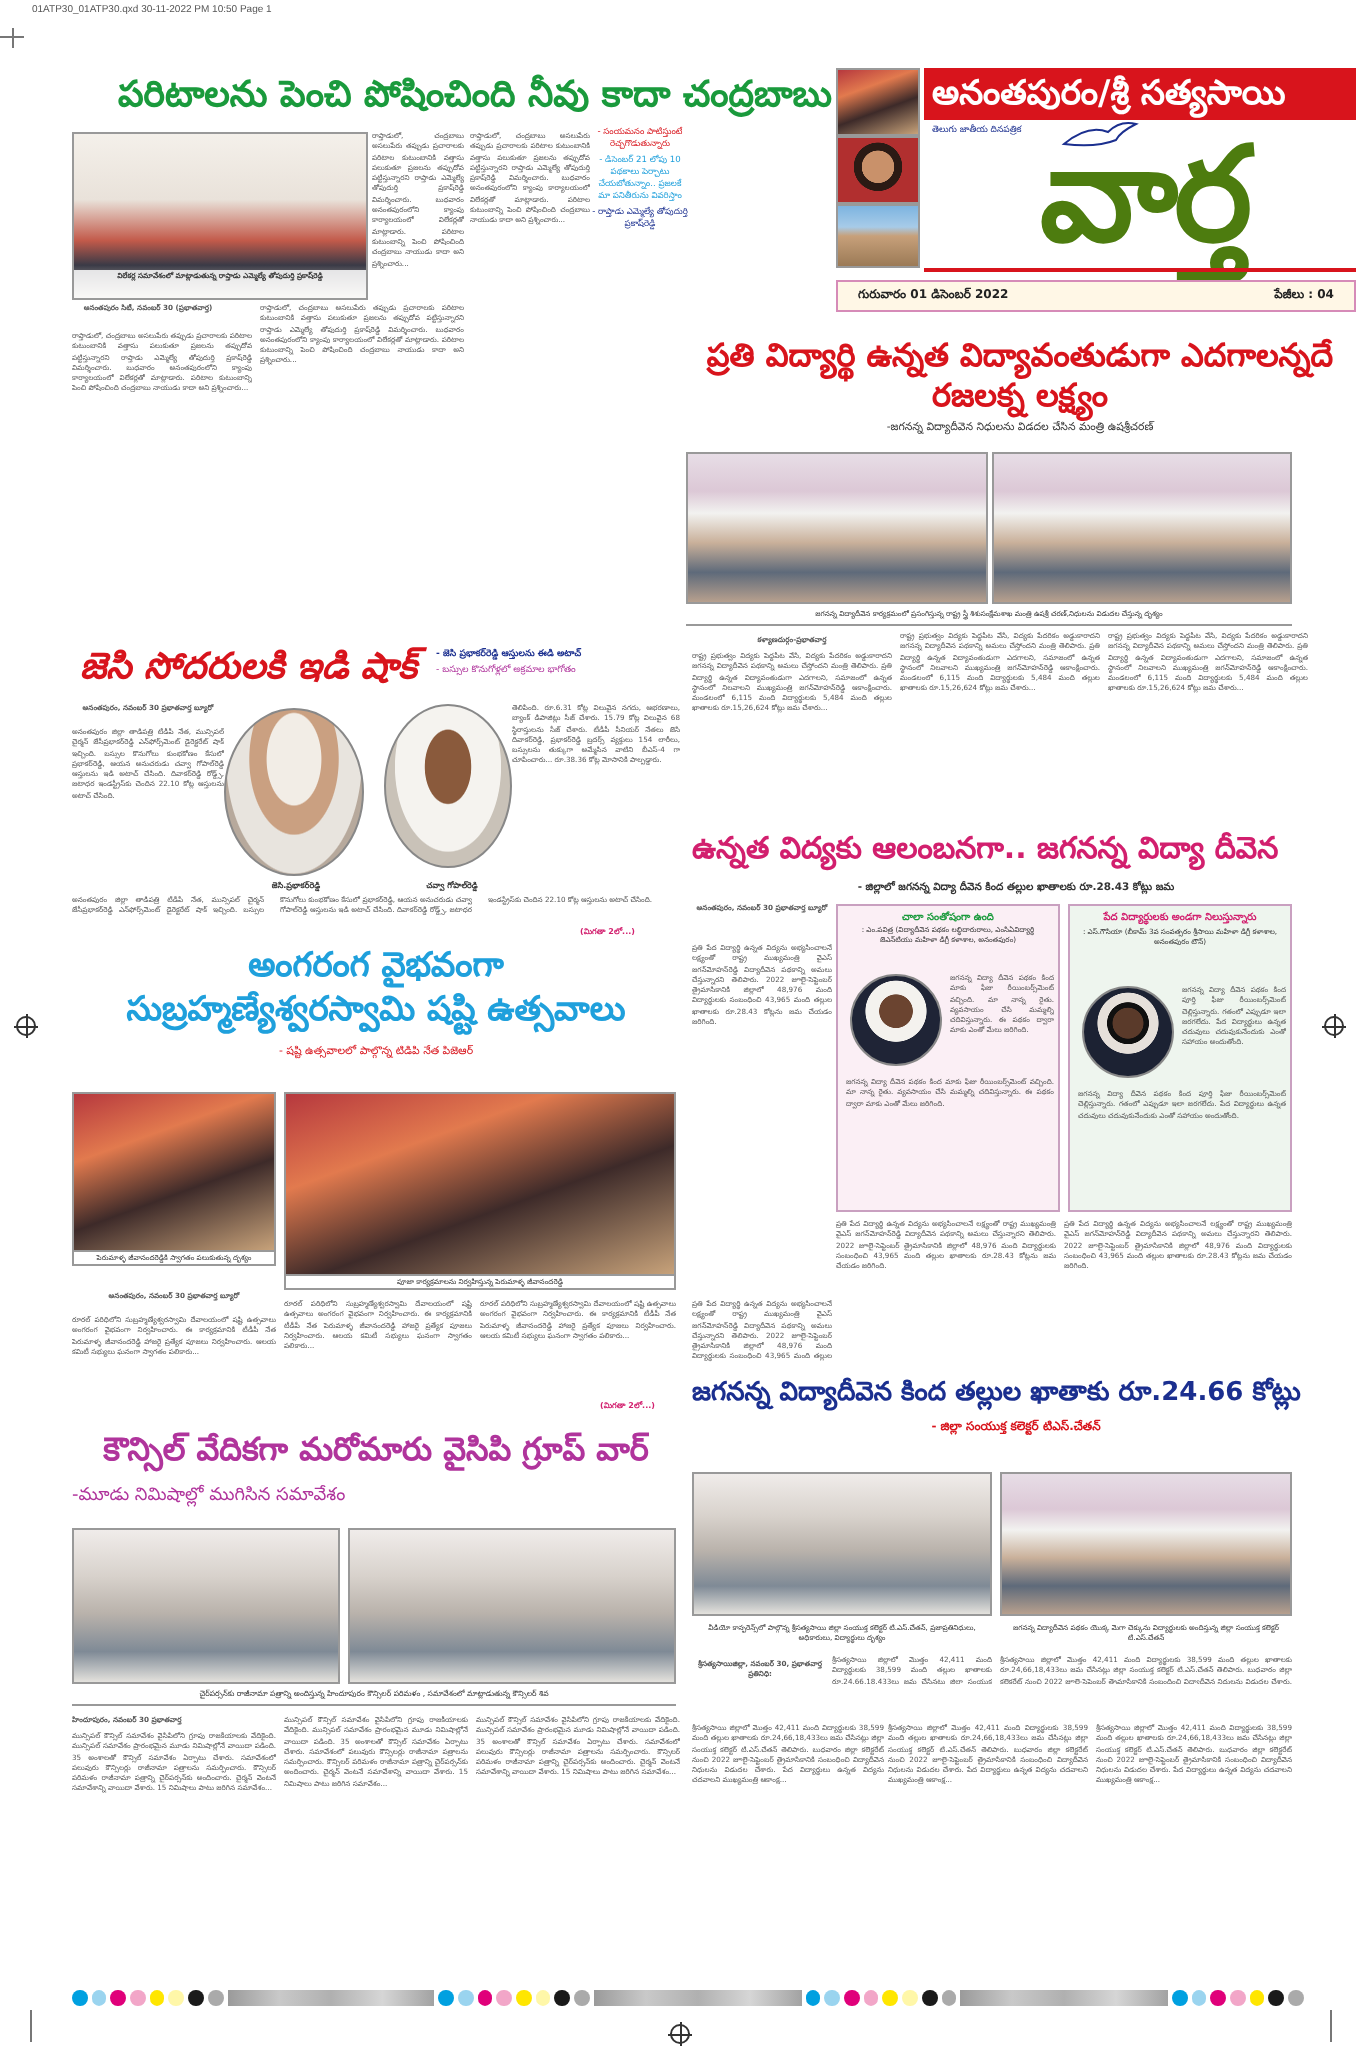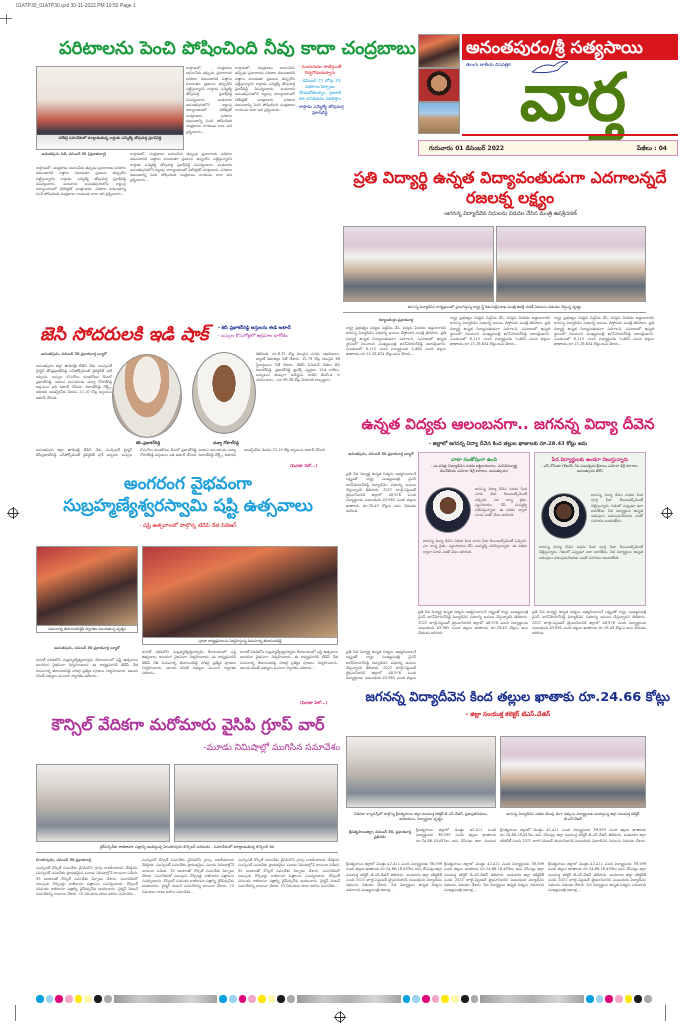--- a/index.html
+++ b/index.html
@@ -116,21 +116,21 @@
 <div class="abs photo ph-temple" style="left:36px;top:546px;width:102px;height:80px;"></div>
 <div class="abs caption" style="left:36px;top:626px;width:102px;font-size:3.6px;white-space:normal;font-weight:normal;border:1px solid #999;border-top:none;">పెరుమాళ్ళ జీవానందరెడ్డికి స్వాగతం పలుకుతున్న దృశ్యం</div>
 <div class="abs photo ph-temple" style="left:142px;top:546px;width:196px;height:92px;"></div>
 <div class="abs caption" style="left:142px;top:638px;width:196px;font-size:3.6px;font-weight:normal;border:1px solid #999;border-top:none;">పూజా కార్యక్రమాలను నిర్వహిస్తున్న పెరుమాళ్ళ జీవానందరెడ్డి</div>
 <div class="abs text-block" style="left:36px;top:646px;width:102px;height:10px;font-weight:bold;text-align:center;">అనంతపురం, నవంబర్ 30 ప్రభాతవార్త బ్యూరో</div>
 <div class="abs text-block" style="left:36px;top:658px;width:102px;height:46px;">రూరల్ పరిధిలోని సుబ్రహ్మణ్యేశ్వరస్వామి దేవాలయంలో షష్టి ఉత్సవాలు అంగరంగ వైభవంగా నిర్వహించారు. ఈ కార్యక్రమానికి టీడీపీ నేత పెరుమాళ్ళ జీవానందరెడ్డి హాజరై ప్రత్యేక పూజలు నిర్వహించారు. ఆలయ కమిటీ సభ్యులు ఘనంగా స్వాగతం పలికారు...</div>
 <div class="abs text-block" style="left:142px;top:650px;width:94px;height:54px;">రూరల్ పరిధిలోని సుబ్రహ్మణ్యేశ్వరస్వామి దేవాలయంలో షష్టి ఉత్సవాలు అంగరంగ వైభవంగా నిర్వహించారు. ఈ కార్యక్రమానికి టీడీపీ నేత పెరుమాళ్ళ జీవానందరెడ్డి హాజరై ప్రత్యేక పూజలు నిర్వహించారు. ఆలయ కమిటీ సభ్యులు ఘనంగా స్వాగతం పలికారు...</div>
 <div class="abs text-block" style="left:240px;top:650px;width:98px;height:54px;">రూరల్ పరిధిలోని సుబ్రహ్మణ్యేశ్వరస్వామి దేవాలయంలో షష్టి ఉత్సవాలు అంగరంగ వైభవంగా నిర్వహించారు. ఈ కార్యక్రమానికి టీడీపీ నేత పెరుమాళ్ళ జీవానందరెడ్డి హాజరై ప్రత్యేక పూజలు నిర్వహించారు. ఆలయ కమిటీ సభ్యులు ఘనంగా స్వాగతం పలికారు...</div>
 <div class="abs cont" style="left:300px;top:700px;font-size:4px;">(మిగతా 2లో...)</div>
 
-<div class="abs headline" style="left:346px;top:416px;width:324px;font-size:15px;color:#d21f6e;text-align:center;">ఉన్నత విద్యకు ఆలంబనగా.. జగనన్న విద్యా దీవెన</div>
+<div class="abs headline" style="left:346px;top:416px;width:324px;font-size:15px;color:#d21f6e;">ఉన్నత విద్యకు ఆలంబనగా.. జగనన్న విద్యా దీవెన</div>
 <div class="abs" style="left:346px;top:440px;width:324px;font-size:5.2px;color:#333;text-align:center;font-weight:bold;">- జిల్లాలో జగనన్న విద్యా దీవెన కింద తల్లుల ఖాతాలకు రూ.28.43 కోట్లు జమ</div>
 <div class="abs text-block" style="left:346px;top:452px;width:70px;height:20px;font-weight:bold;text-align:center;">అనంతపురం, నవంబర్ 30 ప్రభాతవార్త బ్యూరో</div>
 <div class="abs text-block" style="left:346px;top:472px;width:70px;height:176px;">ప్రతి పేద విద్యార్థి ఉన్నత విద్యను అభ్యసించాలనే లక్ష్యంతో రాష్ట్ర ముఖ్యమంత్రి వైఎస్ జగన్‌మోహన్‌రెడ్డి విద్యాదీవెన పథకాన్ని అమలు చేస్తున్నారని తెలిపారు. 2022 జూలై-సెప్టెంబర్ త్రైమాసికానికి జిల్లాలో 48,976 మంది విద్యార్థులకు సంబంధించి 43,965 మంది తల్లుల ఖాతాలకు రూ.28.43 కోట్లను జమ చేయడం జరిగింది.</div>
 
 <div class="abs boxed pink-bg" style="left:418px;top:452px;width:112px;height:154px;">
   <div style="font-size:5px;color:#1a9a3c;font-weight:bold;text-align:center;margin-top:3px;">చాలా సంతోషంగా ఉంది</div>
   <div class="text-block" style="padding:1px 4px;height:24px;text-align:center;color:#333;">: ఎం.పవిత్ర (విద్యాదీవెన పథకం లబ్ధిదారురాలు, ఎంసిఏవిద్యార్థి జెఎన్‌టియు మహిళా డిగ్రీ కళాశాల, అనంతపురం)</div>
   <div class="portrait" style="position:absolute;left:6px;top:34px;width:46px;height:46px;background:radial-gradient(circle at 50% 40%,#6b4430 0 24%,#f4f2ee 25% 44%,#1f2436 45%);"></div>
   <div class="text-block" style="position:absolute;left:56px;top:34px;width:52px;height:50px;">జగనన్న విద్యా దీవెన పథకం కింద మాకు ఫీజు రీయింబర్స్‌మెంట్ వచ్చింది. మా నాన్న రైతు. వ్యవసాయం చేసి మమ్మల్ని చదివిస్తున్నారు. ఈ పథకం ద్వారా మాకు ఎంతో మేలు జరిగింది.</div>
   <div class="text-block" style="position:absolute;left:4px;top:86px;width:104px;height:64px;">జగనన్న విద్యా దీవెన పథకం కింద మాకు ఫీజు రీయింబర్స్‌మెంట్ వచ్చింది. మా నాన్న రైతు. వ్యవసాయం చేసి మమ్మల్ని చదివిస్తున్నారు. ఈ పథకం ద్వారా మాకు ఎంతో మేలు జరిగింది.</div>
@@ -141,35 +141,35 @@
   <div class="text-block" style="padding:1px 4px;height:20px;text-align:center;color:#333;">: ఎస్.గౌసియా (బీకామ్ 3వ సంవత్సరం శ్రీసాయి మహిళా డిగ్రీ కళాశాల, అనంతపురం టౌన్)</div>
   <div class="portrait" style="position:absolute;left:6px;top:40px;width:46px;height:46px;background:radial-gradient(circle at 50% 40%,#5a3a2a 0 22%,#101010 23% 30%,#e6e0da 31% 44%,#1c2233 45%);"></div>
   <div class="text-block" style="position:absolute;left:56px;top:40px;width:52px;height:50px;">జగనన్న విద్యా దీవెన పథకం కింద పూర్తి ఫీజు రీయింబర్స్‌మెంట్ చెల్లిస్తున్నారు. గతంలో ఎప్పుడూ ఇలా జరగలేదు. పేద విద్యార్థులు ఉన్నత చదువులు చదువుకునేందుకు ఎంతో సహాయం అందుతోంది.</div>
   <div class="text-block" style="position:absolute;left:4px;top:92px;width:104px;height:58px;">జగనన్న విద్యా దీవెన పథకం కింద పూర్తి ఫీజు రీయింబర్స్‌మెంట్ చెల్లిస్తున్నారు. గతంలో ఎప్పుడూ ఇలా జరగలేదు. పేద విద్యార్థులు ఉన్నత చదువులు చదువుకునేందుకు ఎంతో సహాయం అందుతోంది.</div>
 </div>
 
 <div class="abs text-block" style="left:418px;top:610px;width:110px;height:72px;">ప్రతి పేద విద్యార్థి ఉన్నత విద్యను అభ్యసించాలనే లక్ష్యంతో రాష్ట్ర ముఖ్యమంత్రి వైఎస్ జగన్‌మోహన్‌రెడ్డి విద్యాదీవెన పథకాన్ని అమలు చేస్తున్నారని తెలిపారు. 2022 జూలై-సెప్టెంబర్ త్రైమాసికానికి జిల్లాలో 48,976 మంది విద్యార్థులకు సంబంధించి 43,965 మంది తల్లుల ఖాతాలకు రూ.28.43 కోట్లను జమ చేయడం జరిగింది.</div>
 <div class="abs text-block" style="left:532px;top:610px;width:114px;height:72px;">ప్రతి పేద విద్యార్థి ఉన్నత విద్యను అభ్యసించాలనే లక్ష్యంతో రాష్ట్ర ముఖ్యమంత్రి వైఎస్ జగన్‌మోహన్‌రెడ్డి విద్యాదీవెన పథకాన్ని అమలు చేస్తున్నారని తెలిపారు. 2022 జూలై-సెప్టెంబర్ త్రైమాసికానికి జిల్లాలో 48,976 మంది విద్యార్థులకు సంబంధించి 43,965 మంది తల్లుల ఖాతాలకు రూ.28.43 కోట్లను జమ చేయడం జరిగింది.</div>
 <div class="abs text-block" style="left:346px;top:650px;width:70px;height:32px;">ప్రతి పేద విద్యార్థి ఉన్నత విద్యను అభ్యసించాలనే లక్ష్యంతో రాష్ట్ర ముఖ్యమంత్రి వైఎస్ జగన్‌మోహన్‌రెడ్డి విద్యాదీవెన పథకాన్ని అమలు చేస్తున్నారని తెలిపారు. 2022 జూలై-సెప్టెంబర్ త్రైమాసికానికి జిల్లాలో 48,976 మంది విద్యార్థులకు సంబంధించి 43,965 మంది తల్లుల ఖాతాలకు రూ.28.43 కోట్లను జమ చేయడం జరిగింది.</div>
 
-<div class="abs headline" style="left:346px;top:690px;width:324px;font-size:13px;color:#1b2f8f;text-align:right;">జగనన్న విద్యాదీవెన కింద తల్లుల ఖాతాకు రూ.24.66 కోట్లు</div>
+<div class="abs headline" style="left:346px;top:690px;width:324px;font-size:13px;color:#1b2f8f;text-align:left;">జగనన్న విద్యాదీవెన కింద తల్లుల ఖాతాకు రూ.24.66 కోట్లు</div>
 <div class="abs" style="left:346px;top:710px;width:324px;font-size:6px;color:#d8141c;text-align:center;font-weight:bold;">- జిల్లా సంయుక్త కలెక్టర్ టిఎస్.చేతన్</div>
 <div class="abs photo ph-hall" style="left:346px;top:736px;width:150px;height:72px;"></div>
 <div class="abs photo ph-crowd" style="left:500px;top:736px;width:146px;height:72px;"></div>
 <div class="abs caption" style="left:346px;top:812px;width:150px;font-size:3.6px;white-space:normal;line-height:5px;font-weight:normal;">వీడియో కాన్ఫరెన్స్‌లో పాల్గొన్న శ్రీసత్యసాయి జిల్లా సంయుక్త కలెక్టర్ టి.ఎస్.చేతన్, ప్రజాప్రతినిధులు, అధికారులు, విద్యార్థులు దృశ్యం</div>
 <div class="abs caption" style="left:500px;top:812px;width:146px;font-size:3.6px;white-space:normal;line-height:5px;font-weight:normal;">జగనన్న విద్యాదీవెన పథకం యొక్క మెగా చెక్కును విద్యార్థులకు అందిస్తున్న జిల్లా సంయుక్త కలెక్టర్ టి.ఎస్.చేతన్</div>
 <div class="abs text-block" style="left:346px;top:830px;width:68px;height:10px;font-weight:bold;text-align:center;">శ్రీసత్యసాయిజిల్లా, నవంబర్ 30, ప్రభాతవార్త ప్రతినిధి:</div>
 <div class="abs text-block" style="left:346px;top:862px;width:96px;height:124px;">శ్రీసత్యసాయి జిల్లాలో మొత్తం 42,411 మంది విద్యార్థులకు 38,599 మంది తల్లుల ఖాతాలకు రూ.24,66,18,433లు జమ చేసినట్లు జిల్లా సంయుక్త కలెక్టర్ టి.ఎస్.చేతన్ తెలిపారు. బుధవారం జిల్లా కలెక్టరేట్ నుంచి 2022 జూలై-సెప్టెంబర్ త్రైమాసికానికి సంబంధించి విద్యాదీవెన నిధులను విడుదల చేశారు. పేద విద్యార్థులు ఉన్నత విద్యను చదవాలని ముఖ్యమంత్రి ఆకాంక్ష...</div>
 <div class="abs text-block" style="left:416px;top:828px;width:80px;height:14px;">శ్రీసత్యసాయి జిల్లాలో మొత్తం 42,411 మంది విద్యార్థులకు 38,599 మంది తల్లుల ఖాతాలకు రూ.24,66,18,433లు జమ చేసినట్లు జిల్లా సంయుక్త కలెక్టర్ టి.ఎస్.చేతన్ తెలిపారు. బుధవారం జిల్లా కలెక్టరేట్ నుంచి 2022 జూలై-సెప్టెంబర్ త్రైమాసికానికి సంబంధించి విద్యాదీవెన నిధులను విడుదల చేశారు. పేద విద్యార్థులు ఉన్నత విద్యను చదవాలని ముఖ్యమంత్రి ఆకాంక్ష...</div>
 <div class="abs text-block" style="left:444px;top:862px;width:100px;height:124px;">శ్రీసత్యసాయి జిల్లాలో మొత్తం 42,411 మంది విద్యార్థులకు 38,599 మంది తల్లుల ఖాతాలకు రూ.24,66,18,433లు జమ చేసినట్లు జిల్లా సంయుక్త కలెక్టర్ టి.ఎస్.చేతన్ తెలిపారు. బుధవారం జిల్లా కలెక్టరేట్ నుంచి 2022 జూలై-సెప్టెంబర్ త్రైమాసికానికి సంబంధించి విద్యాదీవెన నిధులను విడుదల చేశారు. పేద విద్యార్థులు ఉన్నత విద్యను చదవాలని ముఖ్యమంత్రి ఆకాంక్ష...</div>
 <div class="abs text-block" style="left:500px;top:828px;width:146px;height:14px;">శ్రీసత్యసాయి జిల్లాలో మొత్తం 42,411 మంది విద్యార్థులకు 38,599 మంది తల్లుల ఖాతాలకు రూ.24,66,18,433లు జమ చేసినట్లు జిల్లా సంయుక్త కలెక్టర్ టి.ఎస్.చేతన్ తెలిపారు. బుధవారం జిల్లా కలెక్టరేట్ నుంచి 2022 జూలై-సెప్టెంబర్ త్రైమాసికానికి సంబంధించి విద్యాదీవెన నిధులను విడుదల చేశారు. పేద విద్యార్థులు ఉన్నత విద్యను చదవాలని ముఖ్యమంత్రి ఆకాంక్ష...</div>
 <div class="abs text-block" style="left:548px;top:862px;width:98px;height:124px;">శ్రీసత్యసాయి జిల్లాలో మొత్తం 42,411 మంది విద్యార్థులకు 38,599 మంది తల్లుల ఖాతాలకు రూ.24,66,18,433లు జమ చేసినట్లు జిల్లా సంయుక్త కలెక్టర్ టి.ఎస్.చేతన్ తెలిపారు. బుధవారం జిల్లా కలెక్టరేట్ నుంచి 2022 జూలై-సెప్టెంబర్ త్రైమాసికానికి సంబంధించి విద్యాదీవెన నిధులను విడుదల చేశారు. పేద విద్యార్థులు ఉన్నత విద్యను చదవాలని ముఖ్యమంత్రి ఆకాంక్ష...</div>
 
 <div class="abs headline" style="left:36px;top:716px;width:304px;font-size:16px;color:#b0349c;text-align:center;">కౌన్సిల్ వేదికగా మరోమారు వైసిపి గ్రూప్ వార్</div>
-<div class="abs" style="left:36px;top:742px;width:304px;font-size:9px;color:#b0349c;text-align:right;">-మూడు నిమిషాల్లో ముగిసిన సమావేశం</div>
+<div class="abs" style="left:36px;top:742px;width:304px;font-size:9px;color:#b0349c;text-align:left;">-మూడు నిమిషాల్లో ముగిసిన సమావేశం</div>
 <div class="abs photo ph-hall" style="left:36px;top:764px;width:134px;height:78px;"></div>
 <div class="abs photo ph-hall" style="left:174px;top:764px;width:164px;height:78px;"></div>
 <div class="abs caption" style="left:36px;top:844px;width:302px;font-size:3.8px;font-weight:normal;">చైర్‌పర్సన్‌కు రాజీనామా పత్రాన్ని అందిస్తున్న హిందూపురం కౌన్సిలర్ పరిమళం , సమావేశంలో మాట్లాడుతున్న కౌన్సిలర్ శివ</div>
 <div class="abs hr" style="left:36px;top:852px;width:302px;"></div>
 <div class="abs text-block" style="left:36px;top:858px;width:106px;height:8px;font-weight:bold;">హిందూపురం, నవంబర్ 30 ప్రభాతవార్త</div>
 <div class="abs text-block" style="left:36px;top:866px;width:102px;height:120px;">మున్సిపల్ కౌన్సిల్ సమావేశం వైసిపిలోని గ్రూపు రాజకీయాలకు వేదికైంది. మున్సిపల్ సమావేశం ప్రారంభమైన మూడు నిమిషాల్లోనే వాయిదా పడింది. 35 అంశాలతో కౌన్సిల్ సమావేశం ఏర్పాటు చేశారు. సమావేశంలో పలువురు కౌన్సిలర్లు రాజీనామా పత్రాలను సమర్పించారు. కౌన్సిలర్ పరిమళం రాజీనామా పత్రాన్ని చైర్‌పర్సన్‌కు అందించారు. చైర్మన్ వెంటనే సమావేశాన్ని వాయిదా వేశారు. 15 నిమిషాలు పాటు జరిగిన సమావేశం...</div>
 <div class="abs text-block" style="left:142px;top:858px;width:92px;height:128px;">మున్సిపల్ కౌన్సిల్ సమావేశం వైసిపిలోని గ్రూపు రాజకీయాలకు వేదికైంది. మున్సిపల్ సమావేశం ప్రారంభమైన మూడు నిమిషాల్లోనే వాయిదా పడింది. 35 అంశాలతో కౌన్సిల్ సమావేశం ఏర్పాటు చేశారు. సమావేశంలో పలువురు కౌన్సిలర్లు రాజీనామా పత్రాలను సమర్పించారు. కౌన్సిలర్ పరిమళం రాజీనామా పత్రాన్ని చైర్‌పర్సన్‌కు అందించారు. చైర్మన్ వెంటనే సమావేశాన్ని వాయిదా వేశారు. 15 నిమిషాలు పాటు జరిగిన సమావేశం...</div>
 <div class="abs text-block" style="left:238px;top:858px;width:102px;height:128px;">మున్సిపల్ కౌన్సిల్ సమావేశం వైసిపిలోని గ్రూపు రాజకీయాలకు వేదికైంది. మున్సిపల్ సమావేశం ప్రారంభమైన మూడు నిమిషాల్లోనే వాయిదా పడింది. 35 అంశాలతో కౌన్సిల్ సమావేశం ఏర్పాటు చేశారు. సమావేశంలో పలువురు కౌన్సిలర్లు రాజీనామా పత్రాలను సమర్పించారు. కౌన్సిలర్ పరిమళం రాజీనామా పత్రాన్ని చైర్‌పర్సన్‌కు అందించారు. చైర్మన్ వెంటనే సమావేశాన్ని వాయిదా వేశారు. 15 నిమిషాలు పాటు జరిగిన సమావేశం...</div>
 
 <div class="abs color-bar" style="left:36px;top:995px;width:616px;">

